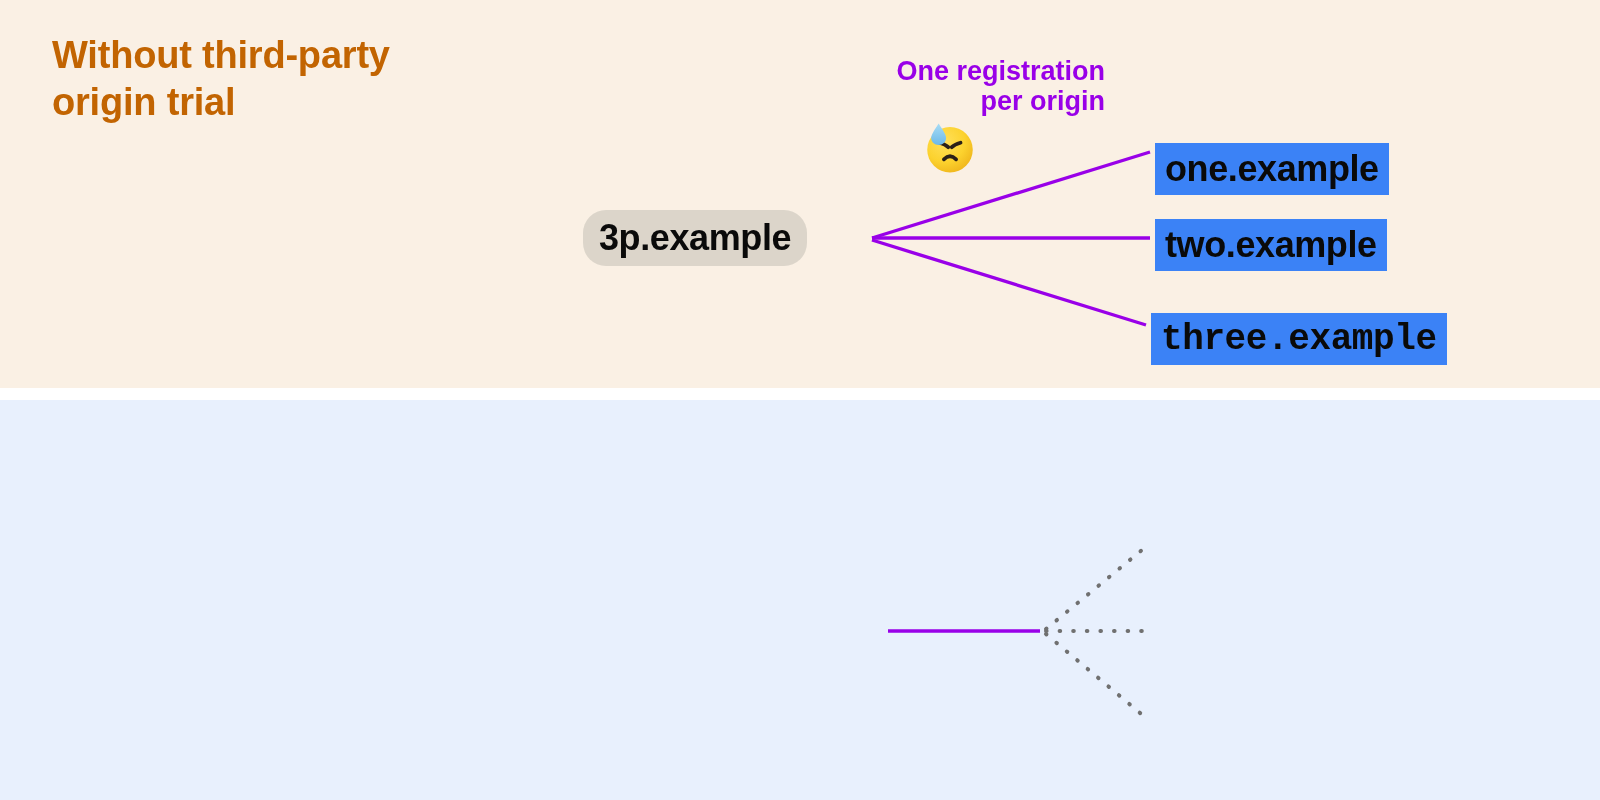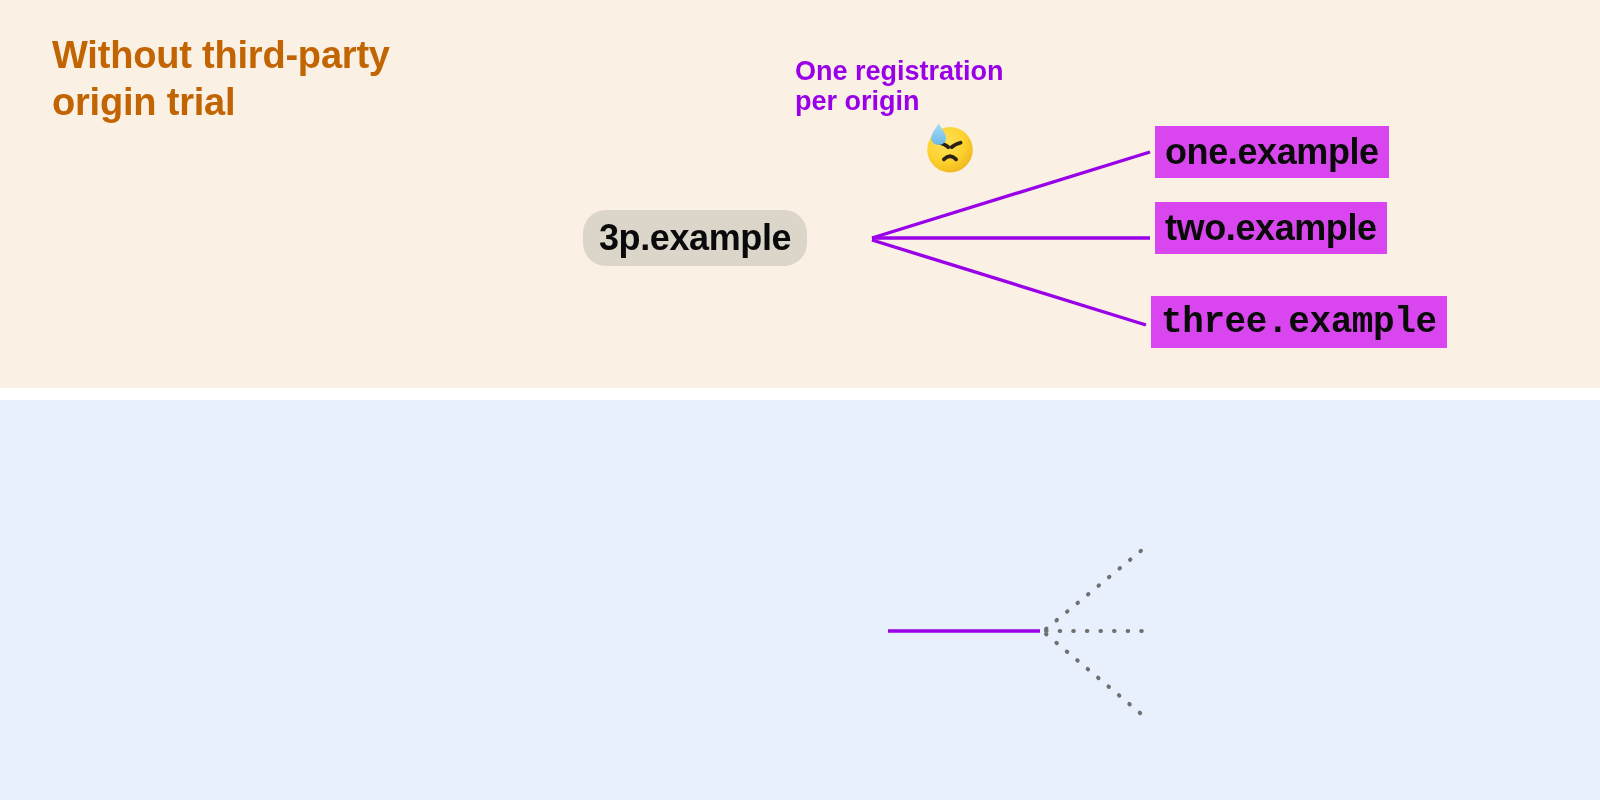--- a/index.html
+++ b/index.html
@@ -76,42 +76,42 @@
   }
 
   .node-leaf {
     font-size: 36px;
     padding: 0 10px;
     height: 52px;
   }
 
   
   #panel-without .node-root { background: #dcd5ca; border-radius: 23px; }
-  #panel-without .node-leaf { background: #d946ef; }
+  #panel-without .node-leaf { background: #3b82f6; margin-top: 17px; }
 
   
   .root-pos   { left: 583px; top: 210px; }
   .leaf-one   { left: 1155px; top: 126px; }
   .leaf-two   { left: 1155px; top: 202px; }
   .leaf-three { left: 1151px; top: 296px; font-family: Liberation Mono, monospace; }
 
   
   .connectors {
     position: absolute;
     left: 0;
     top: 0;
     width: 1600px;
     height: 400px;
     pointer-events: none;
   }
 
   
   .annotation {
     position: absolute;
-    text-align: left;
+    text-align: right;
     pointer-events: none;
   }
 
   .annotation-text {
     font-size: 27px;
     font-weight: bold;
     color: #9900e8;
     line-height: 1.12;
     white-space: pre-line;
   }

